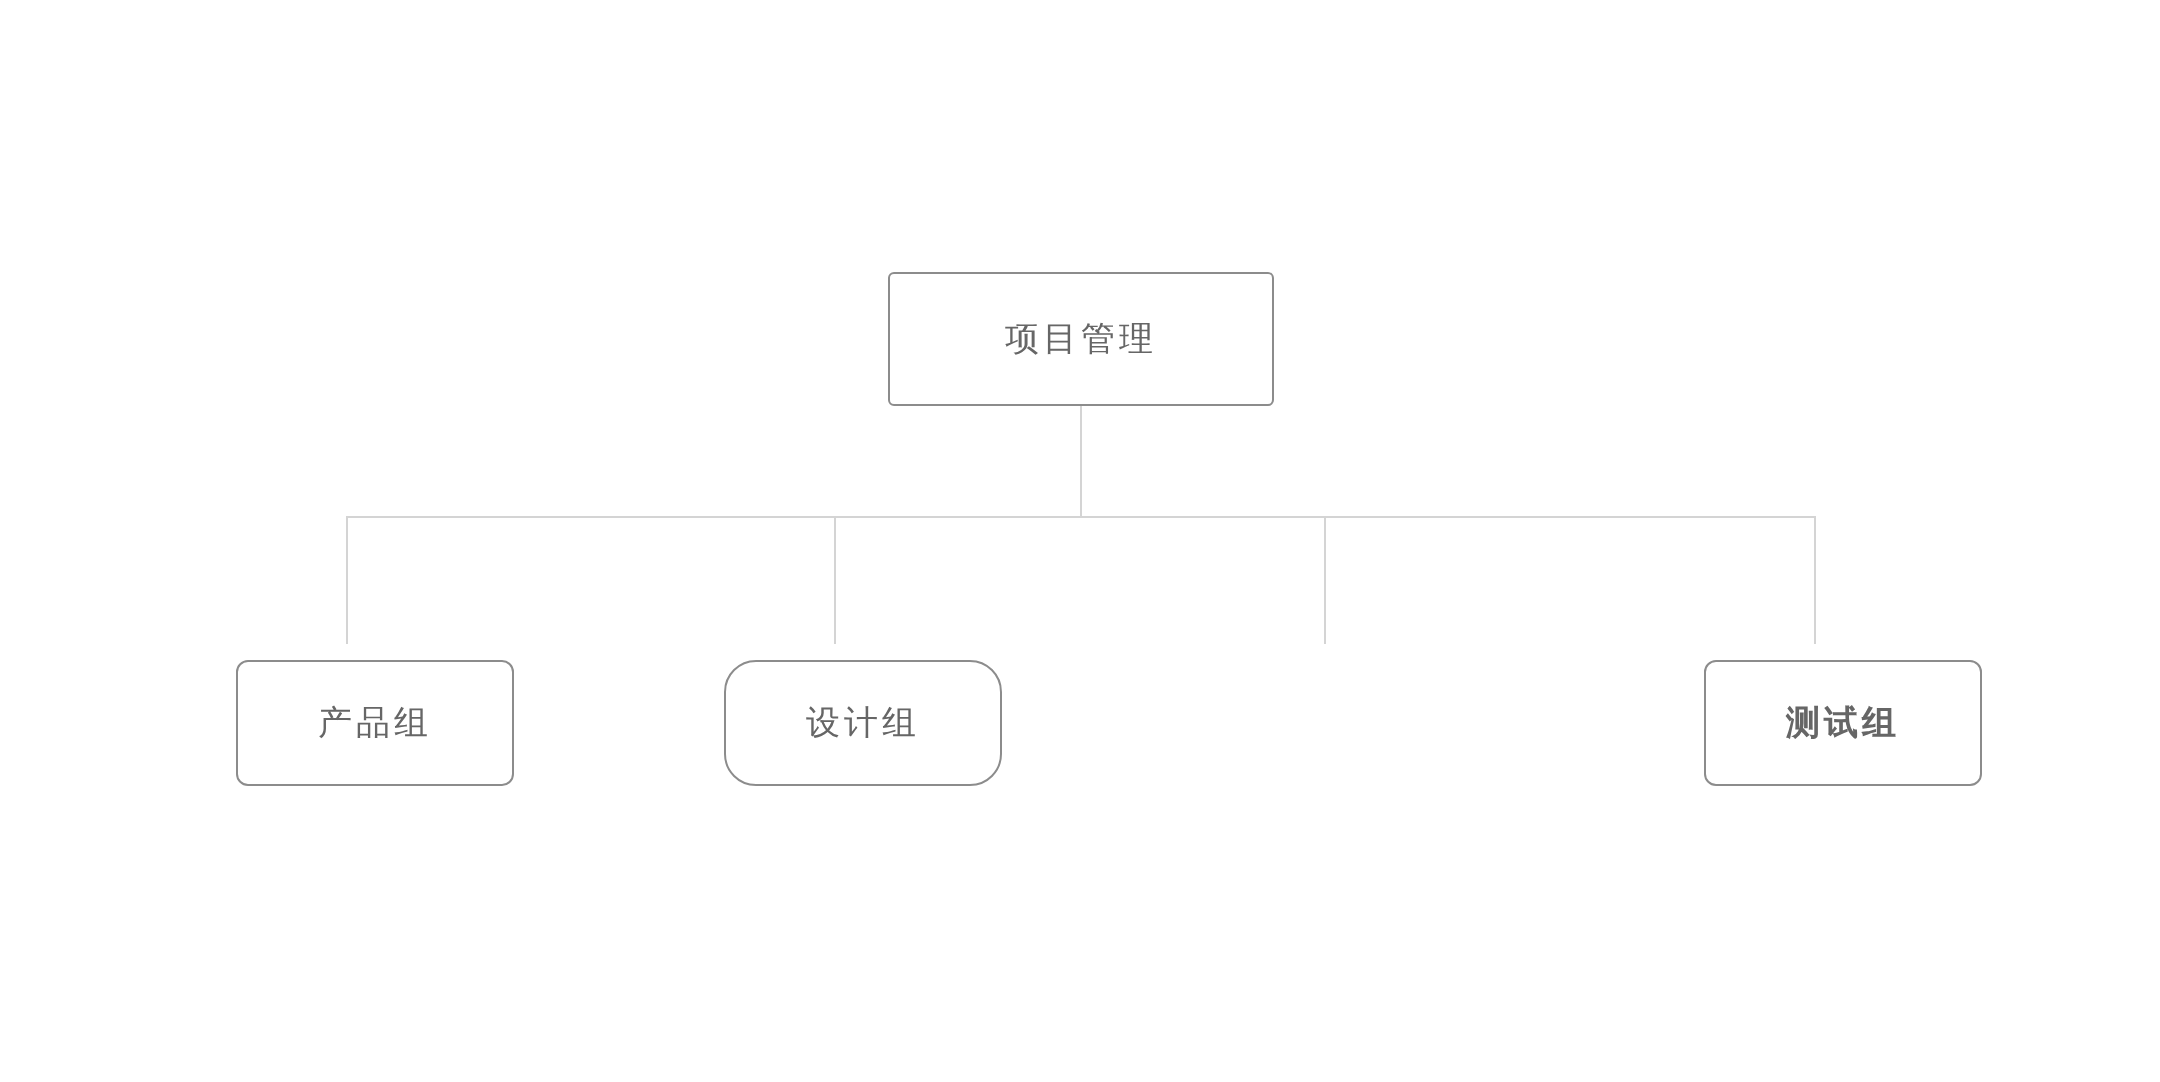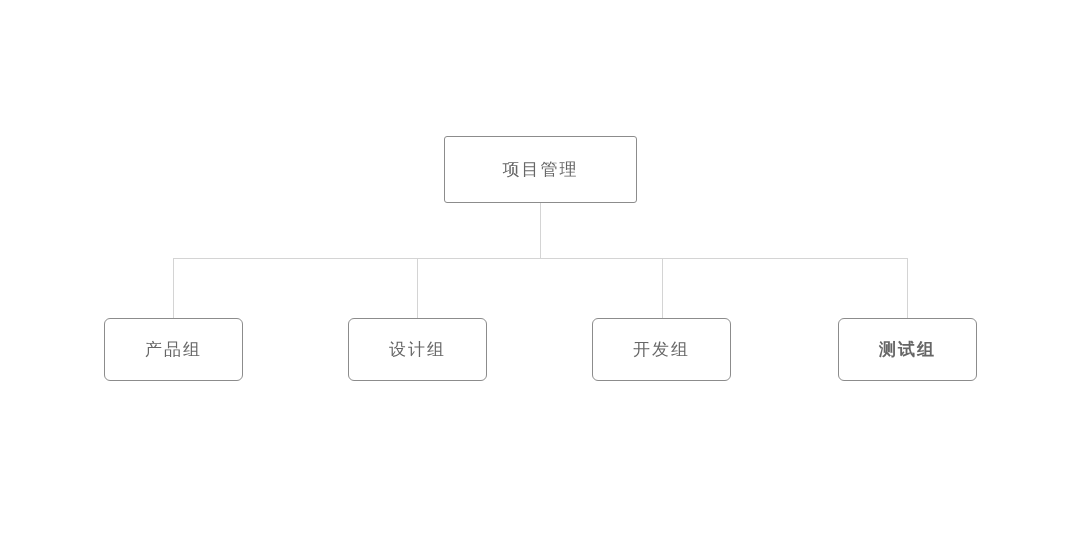--- a/index.html
+++ b/index.html
@@ -34,26 +34,27 @@
     font-size: 17px;
     letter-spacing: 2px;
     white-space: nowrap;
   }
   .node-root {
     left: 444px; top: 136px;
     width: 193px; height: 67px;
     border-radius: 3px;
   }
   .node-child {
-    top: 318px;
+    top: 330px;
     width: 139px; height: 63px;
     border-radius: 6px;
+    margin-left: 14px;
   }
   .node-child-1 { left: 104px; }
-  .node-child-2 { left: 348px; }
+  .node-child-2 { left: 348px; border-radius: 16px; }
   .node-child-3 { left: 592px; }
   .node-child-4 { left: 838px; font-weight: bold; }
   .connector {
     position: absolute;
     background: var(--connector, #d4d4d4);
   }
   .conn-root-v { left: 540px; top: 203px; width: 1px; height: 55px; }
   .conn-h      { left: 173px; top: 258px; width: 735px; height: 1px; }
   .conn-drop   { top: 258px; width: 1px; height: 64px; }
   .conn-drop-1 { left: 173px; }
@@ -76,20 +77,17 @@
   <div class="node node-root">
     <span class="label">项目管理</span>
   </div>
 
   <div class="node node-child node-child-1">
     <span class="label">产品组</span>
   </div>
   <div class="node node-child node-child-2">
     <span class="label">设计组</span>
   </div>
-  <div class="node node-child node-child-3">
-    <span class="label">开发组</span>
-  </div>
   <div class="node node-child node-child-4">
     <span class="label">测试组</span>
   </div>
 
 </div>
 
 </body></html>

